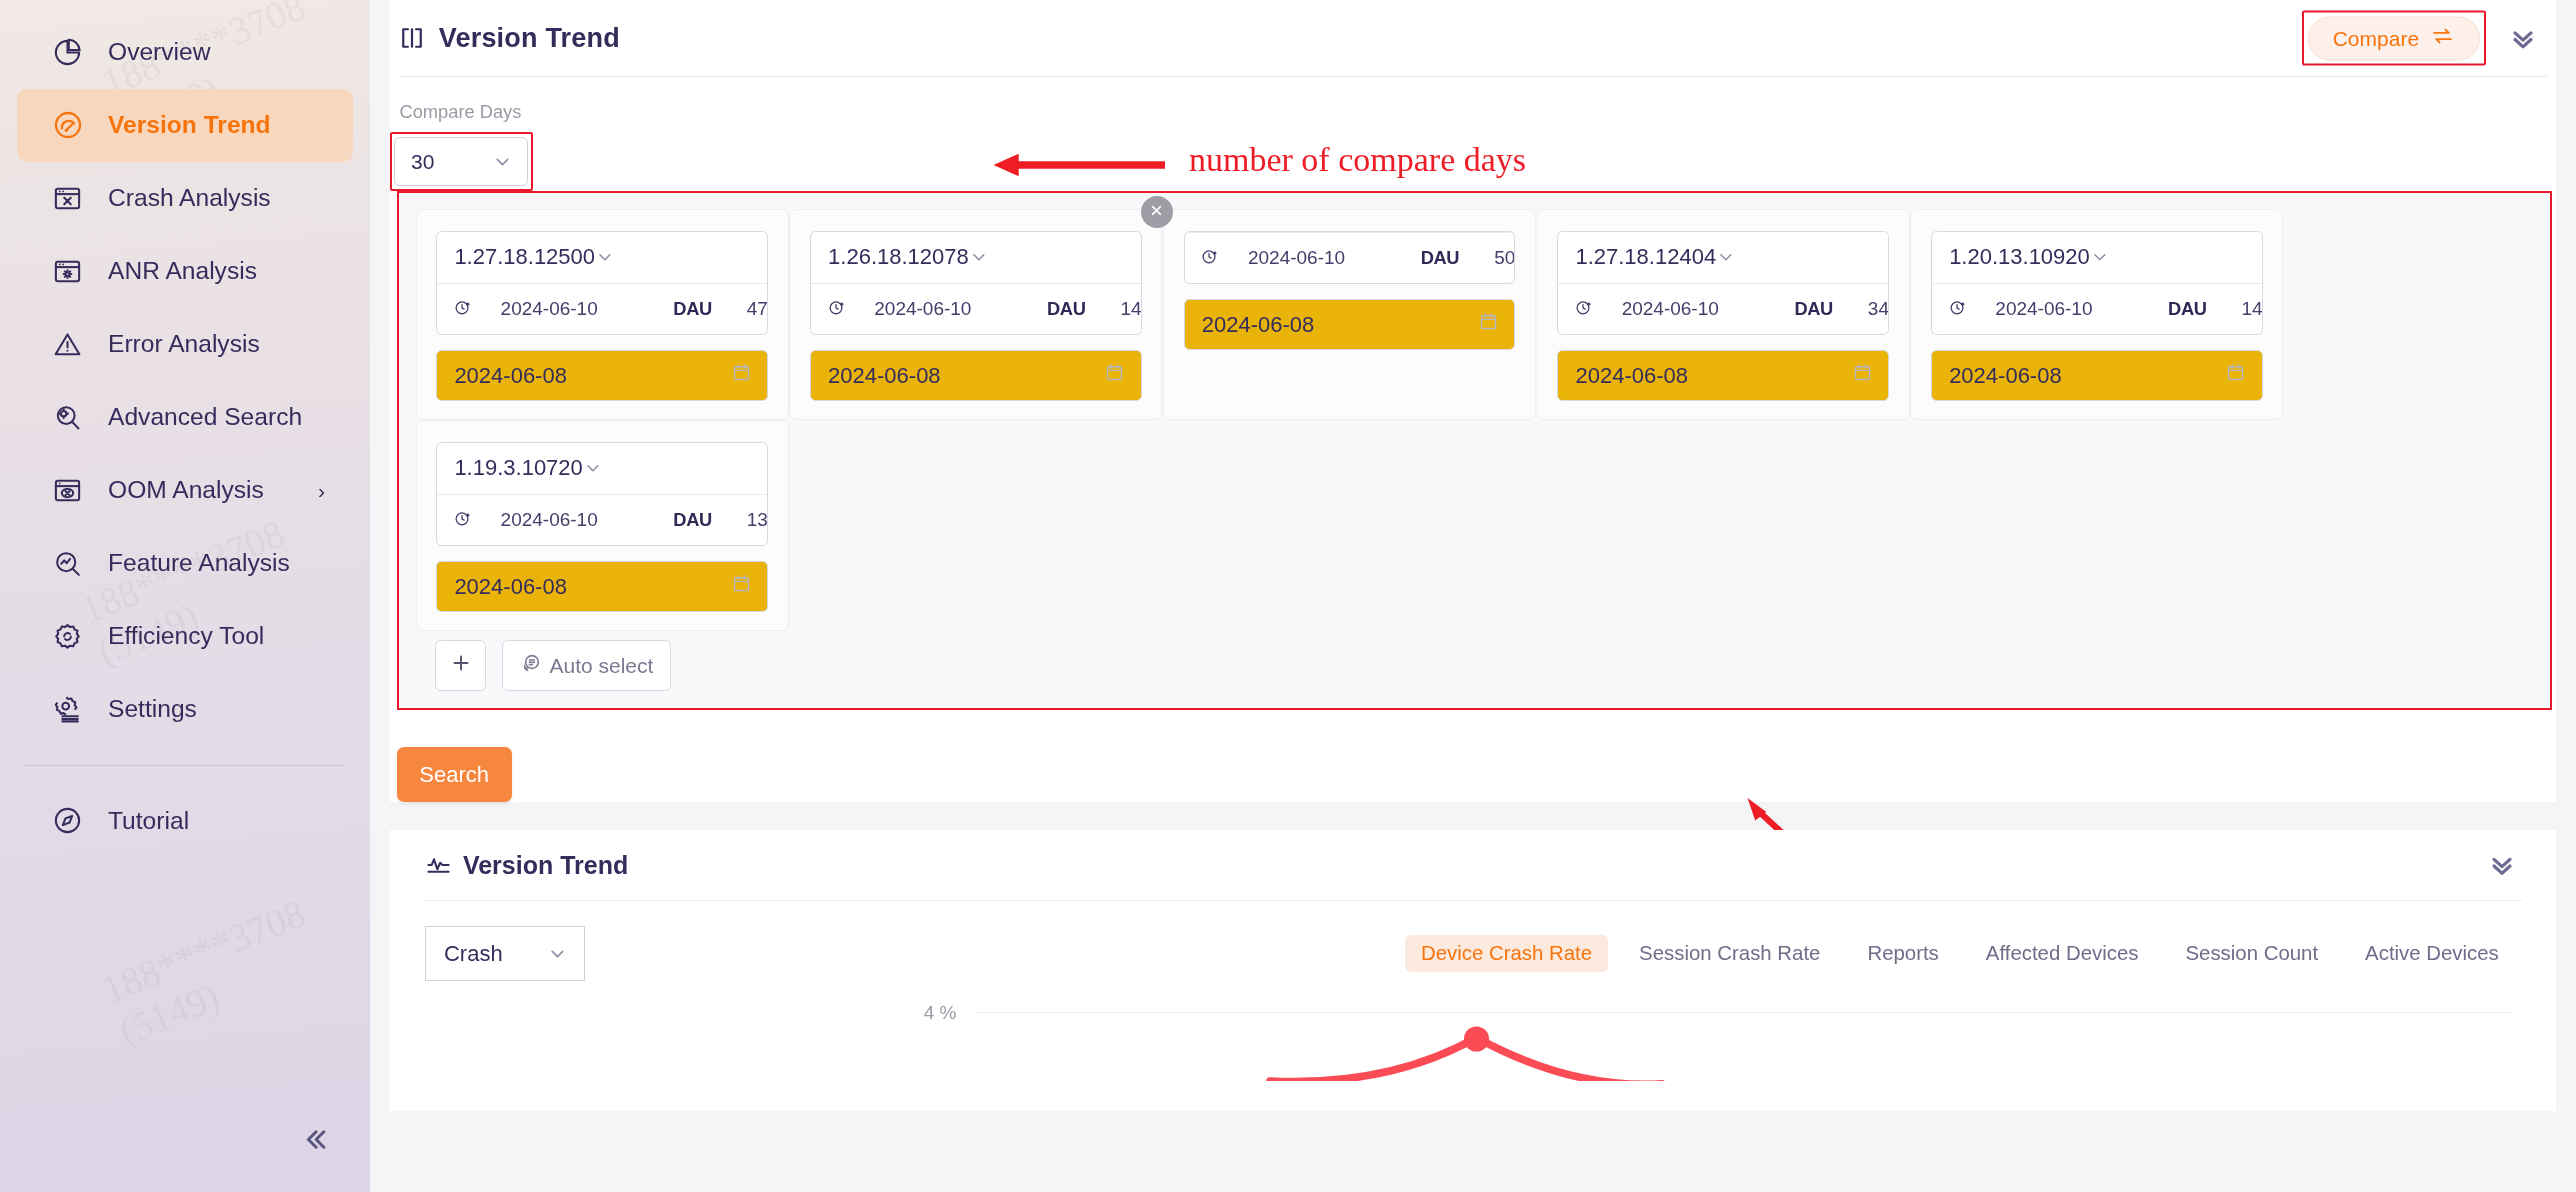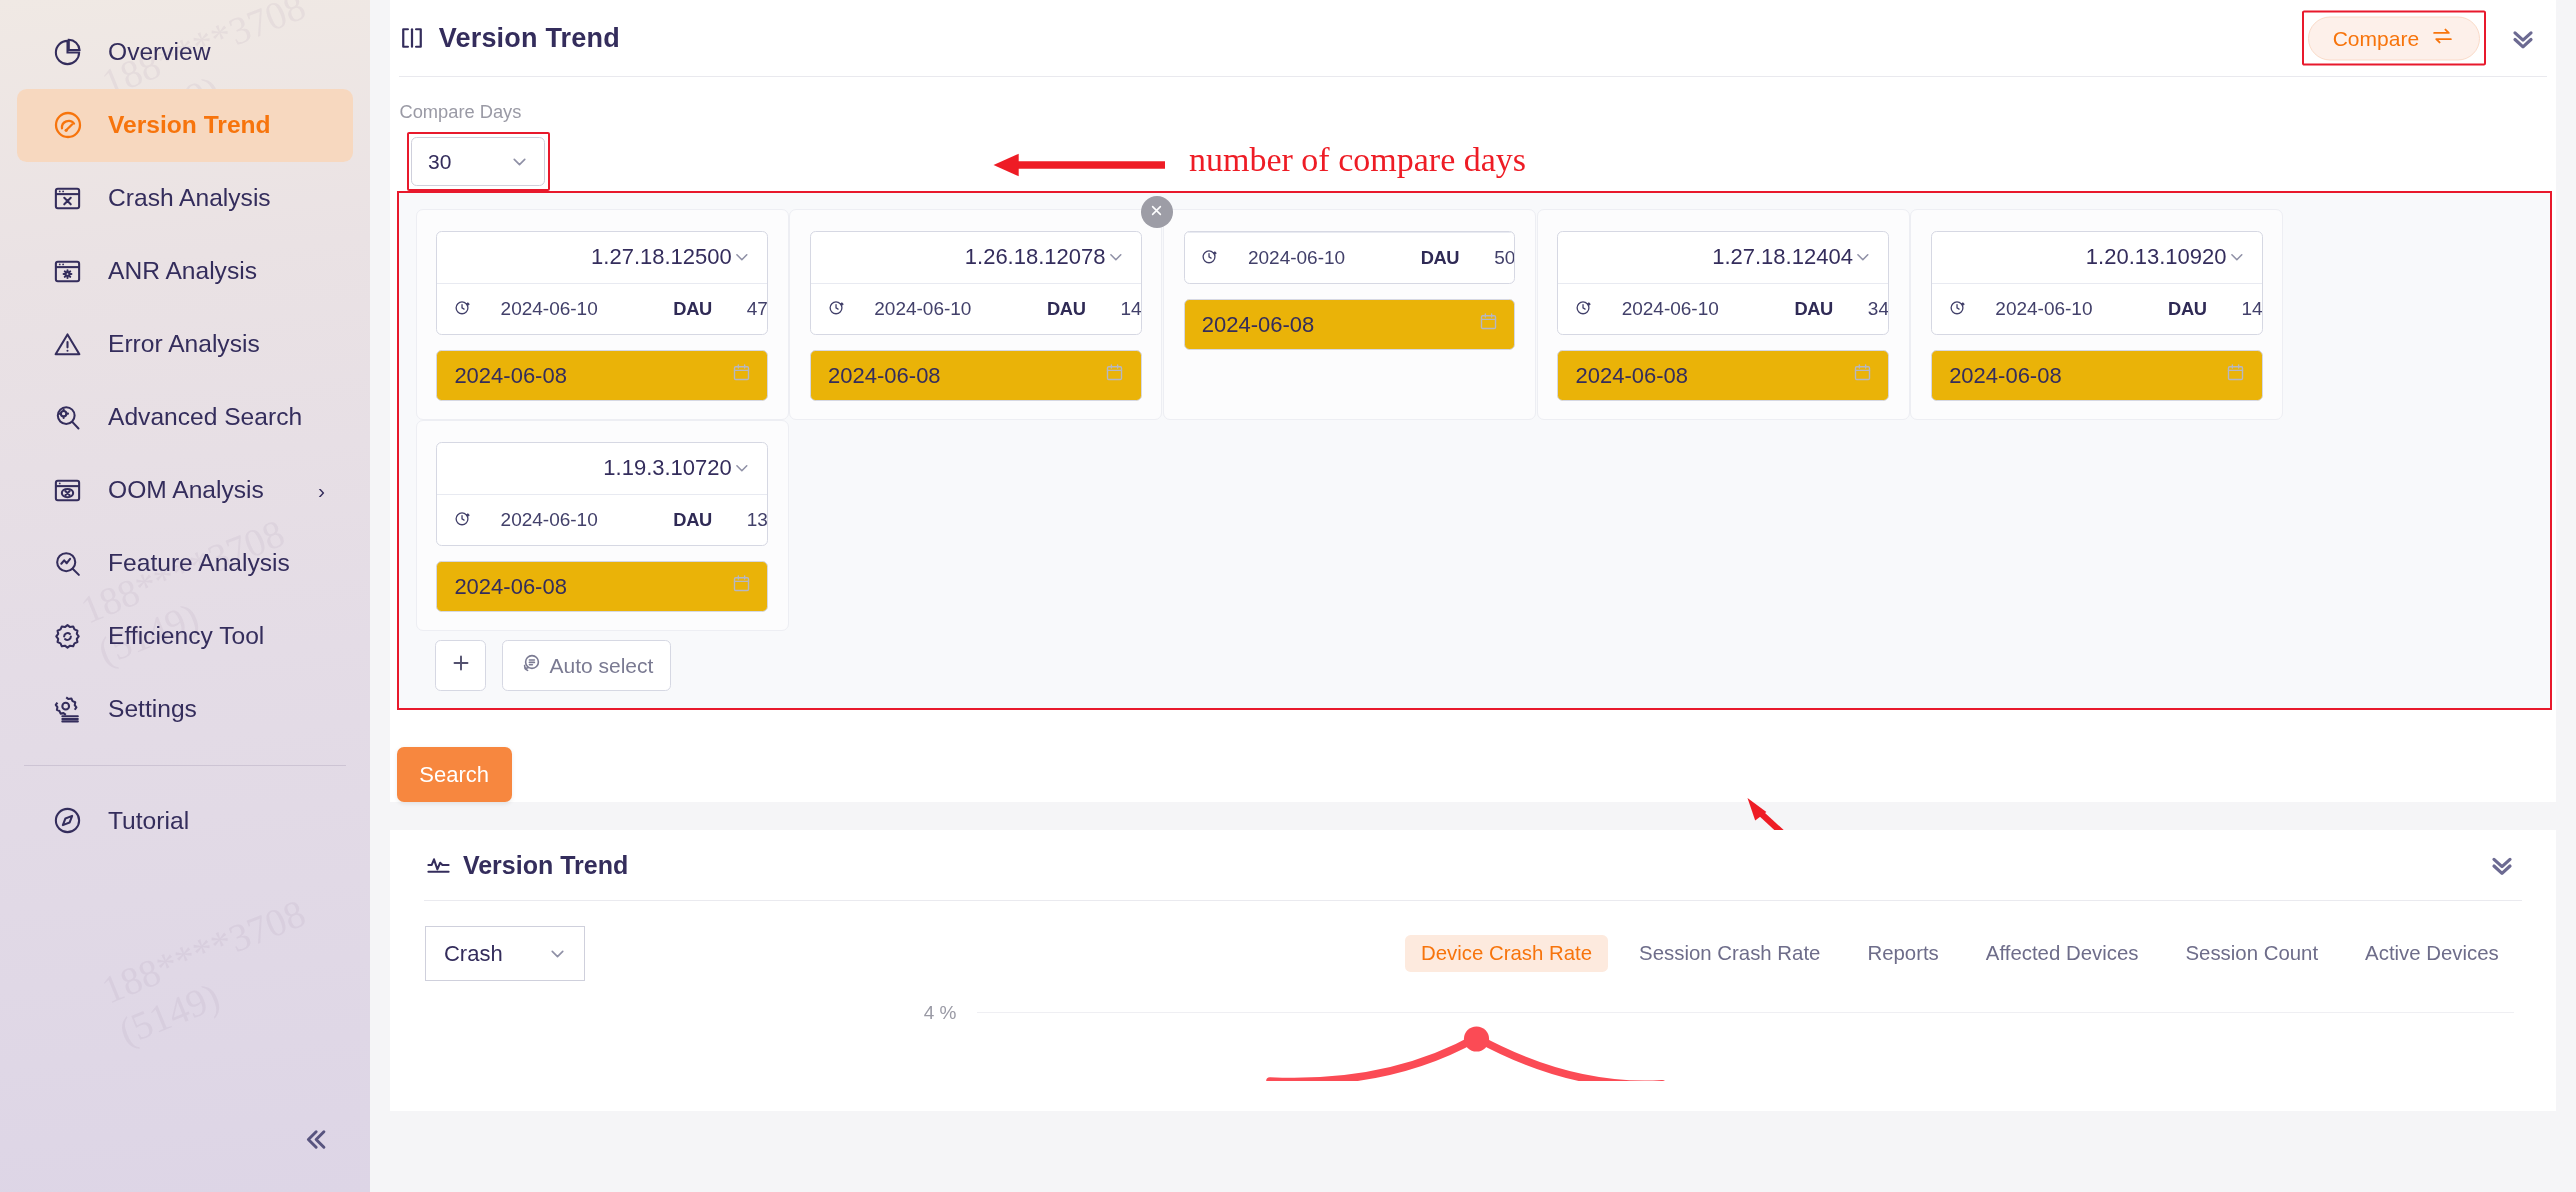--- a/index.html
+++ b/index.html
@@ -99,21 +99,21 @@
     display: flex; align-items: center; gap: 11.2px;
     font-size: 21px; cursor: pointer;
   }
   .head-chevrons { cursor: pointer; display:flex; padding-right: 4.2px;}
   .hr-line { height: 0.7px; background: #e9e9ee; margin: 0 9.8px; }
 
   
   .field-label {
     font-size: 18.3px; color: #9a9aa5; margin: 24px 0 9.8px 9.8px;
   }
-  .cd-wrap { display: flex; align-items: center; margin-left: 17px; }
+  .cd-wrap { display: flex; align-items: center; margin-left: 0; }
   .cd-box {
     border: 2.8px solid #e8192c; border-radius: 2.1px; padding: 2.8px;
     display: inline-block;
   }
   .select-ctl {
     width: 134px; height: 49px;
     border: 0.7px solid #cfd0dc; border-radius: 5.6px; background: #fff;
     display: flex; align-items: center; justify-content: space-between;
     padding: 0 14px 0 15.5px;
     font-size: 21px; color: #342d5c; cursor: pointer;
@@ -147,21 +147,21 @@
     border-radius: 7px;
     padding: 21px 19.7px;
     position: relative;
     margin-right: 0.7px;
   }
   .vcard .vsel {
     border: 0.7px solid #d6d8e3; border-radius: 5.6px; background: #fff;
     overflow: hidden;
   }
   .vsel-top {
-    height: 51px; display: flex; align-items: center; justify-content: flex-end;
+    height: 51px; display: flex; align-items: center; justify-content: flex-start;
     padding: 0 15.5px 0 17px;
     font-size: 22px; color: #342d5c;
     cursor: pointer;
   }
   .vsel-bot {
     height: 51px; border-top: 0.7px solid #e8eaf1;
     display: flex; align-items: center; padding: 0 14px 0 15.5px;
     gap: 28px;
   }
   .vsel-date { font-size: 19px; color: #42406a; white-space: nowrap; }

